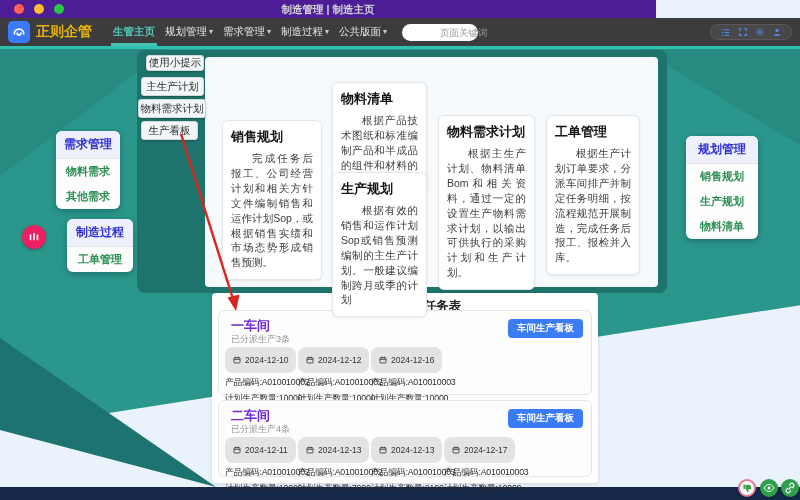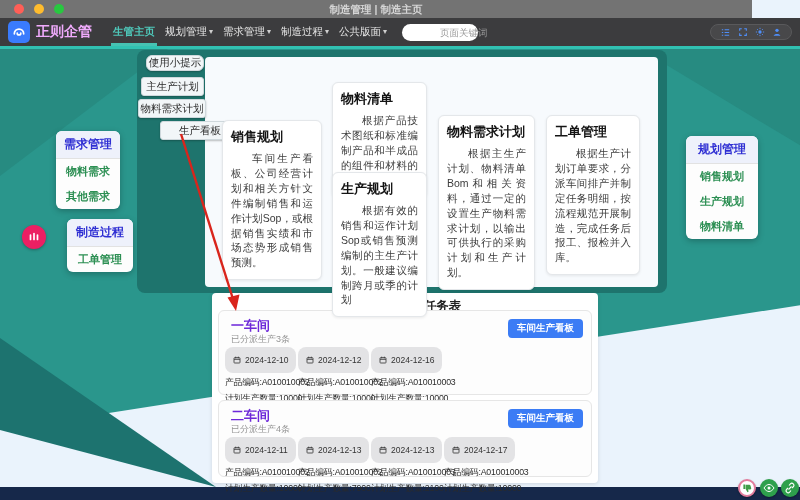--- a/index.html
+++ b/index.html
@@ -1,34 +1,34 @@
 <!DOCTYPE html>
 <html><head>
 <meta charset="utf-8">
 <style>
   html,body{margin:0;padding:0;background:#555;}
   *{box-sizing:border-box;}
   #page{position:relative;width:800px;height:500px;overflow:hidden;
         font-family:"Liberation Sans","DejaVu Sans",sans-serif;background:#eaf3fc;}
 
   
-  .titlebar{position:absolute;left:0;top:0;width:752px;height:18px;background:#737373;z-index:30;}
+  .titlebar{position:absolute;left:0;top:0;width:656px;height:18px;background:#4c1d95;z-index:30;}
   .tl{position:absolute;top:4px;width:10px;height:10px;border-radius:50%;}
   .tl.red{left:14px;background:#ff5f57;}
   .tl.yellow{left:34px;background:#febc2e;}
   .tl.green{left:54px;background:#28c840;}
   .win-title{position:absolute;left:0;right:0;top:0;height:18px;line-height:18px;text-align:center;
              color:#d6d6d6;font-size:10.5px;font-weight:bold;}
 
   
   .navbar{position:absolute;left:0;top:18px;width:800px;height:28px;background:#3c3c3e;z-index:30;
           display:flex;align-items:center;padding:0 8px;}
   .logo{width:22px;height:22px;border-radius:5px;background:#3a7bfd;display:flex;align-items:center;
         justify-content:center;margin-right:6px;flex:0 0 auto;}
-  .brand{color:#f0abfc;font-size:14px;font-weight:bold;margin-right:16px;white-space:nowrap;}
+  .brand{color:#eab308;font-size:14px;font-weight:bold;margin-right:16px;white-space:nowrap;}
   .nav-item{position:relative;height:28px;display:flex;align-items:center;gap:2px;margin:0 5px;
             color:#e4e4e4;font-size:10.5px;white-space:nowrap;cursor:default;}
   .nav-item .caret{font-size:8px;color:#cfcfcf;line-height:1;}
   .nav-item.active{color:#4fc8ba;font-weight:bold;}
   .nav-item.active::after{content:"";position:absolute;left:-2px;right:-2px;bottom:0;height:3px;background:#46c2b3;}
   .search-pill{height:17px;width:76px;border-radius:9px;background:#fff;display:flex;align-items:center;
                gap:4px;padding:0 7px;margin-left:10px;}
   .search-pill input{border:none;outline:none;width:52px;font-size:9.5px;color:#444;background:transparent;
                      font-family:"Liberation Sans",sans-serif;margin-left:25px;}
   .search-pill input::placeholder{color:#9a9a9a;}
@@ -165,38 +165,38 @@
 
   <div class="bg">
     <div class="bg-teal"></div>
     <div class="bg-tl"></div>
     <div class="bg-tr"></div>
     <div class="bg-bl"></div>
   </div>
   <div class="navy-bar"></div>
 
   <div class="frame"></div>
-  <div class="side-btn" style="left:146px;top:55px;width:58px;height:16px;border-radius:6px;">
+  <div class="side-btn" style="left:146px;top:55px;width:58px;height:16px;">
       <span>使用小提示</span>
     </div>
   <div class="side-btn" style="left:141px;top:77px;width:63px;height:19px;">
       <span>主生产计划</span>
     </div>
   <div class="side-btn" style="left:138px;top:99px;width:68px;height:19px;">
       <span>物料需求计划</span>
     </div>
-  <div class="side-btn" style="left:160px;top:121px;width:80px;height:19px;">
+  <div class="side-btn" style="left:141px;top:121px;width:57px;height:19px;">
       <span>生产看板</span>
     </div>
 
   <div class="main-panel"></div>
 
   <div class="card" style="left:222px;top:120px;width:100px;">
     <h3>销售规划</h3>
-    <p>车间生产看板、公司经营计划和相关方针文件编制销售和运作计划Sop，或根据销售实绩和市场态势形成销售预测。</p>
+    <p>完成任务后报工、公司经营计划和相关方针文件编制销售和运作计划Sop，或根据销售实绩和市场态势形成销售预测。</p>
   </div>
   <div class="card" style="left:332px;top:82px;width:95px;">
     <h3>物料清单</h3>
     <p>根据产品技术图纸和标准编制产品和半成品的组件和材料的构成清单。</p>
   </div>
   <div class="card" style="left:332px;top:172px;width:95px;">
     <h3>生产规划</h3>
     <p>根据有效的销售和运作计划Sop或销售预测编制的主生产计划。一般建议编制跨月或季的计划</p>
   </div>
   <div class="card" style="left:438px;top:115px;width:97px;">

